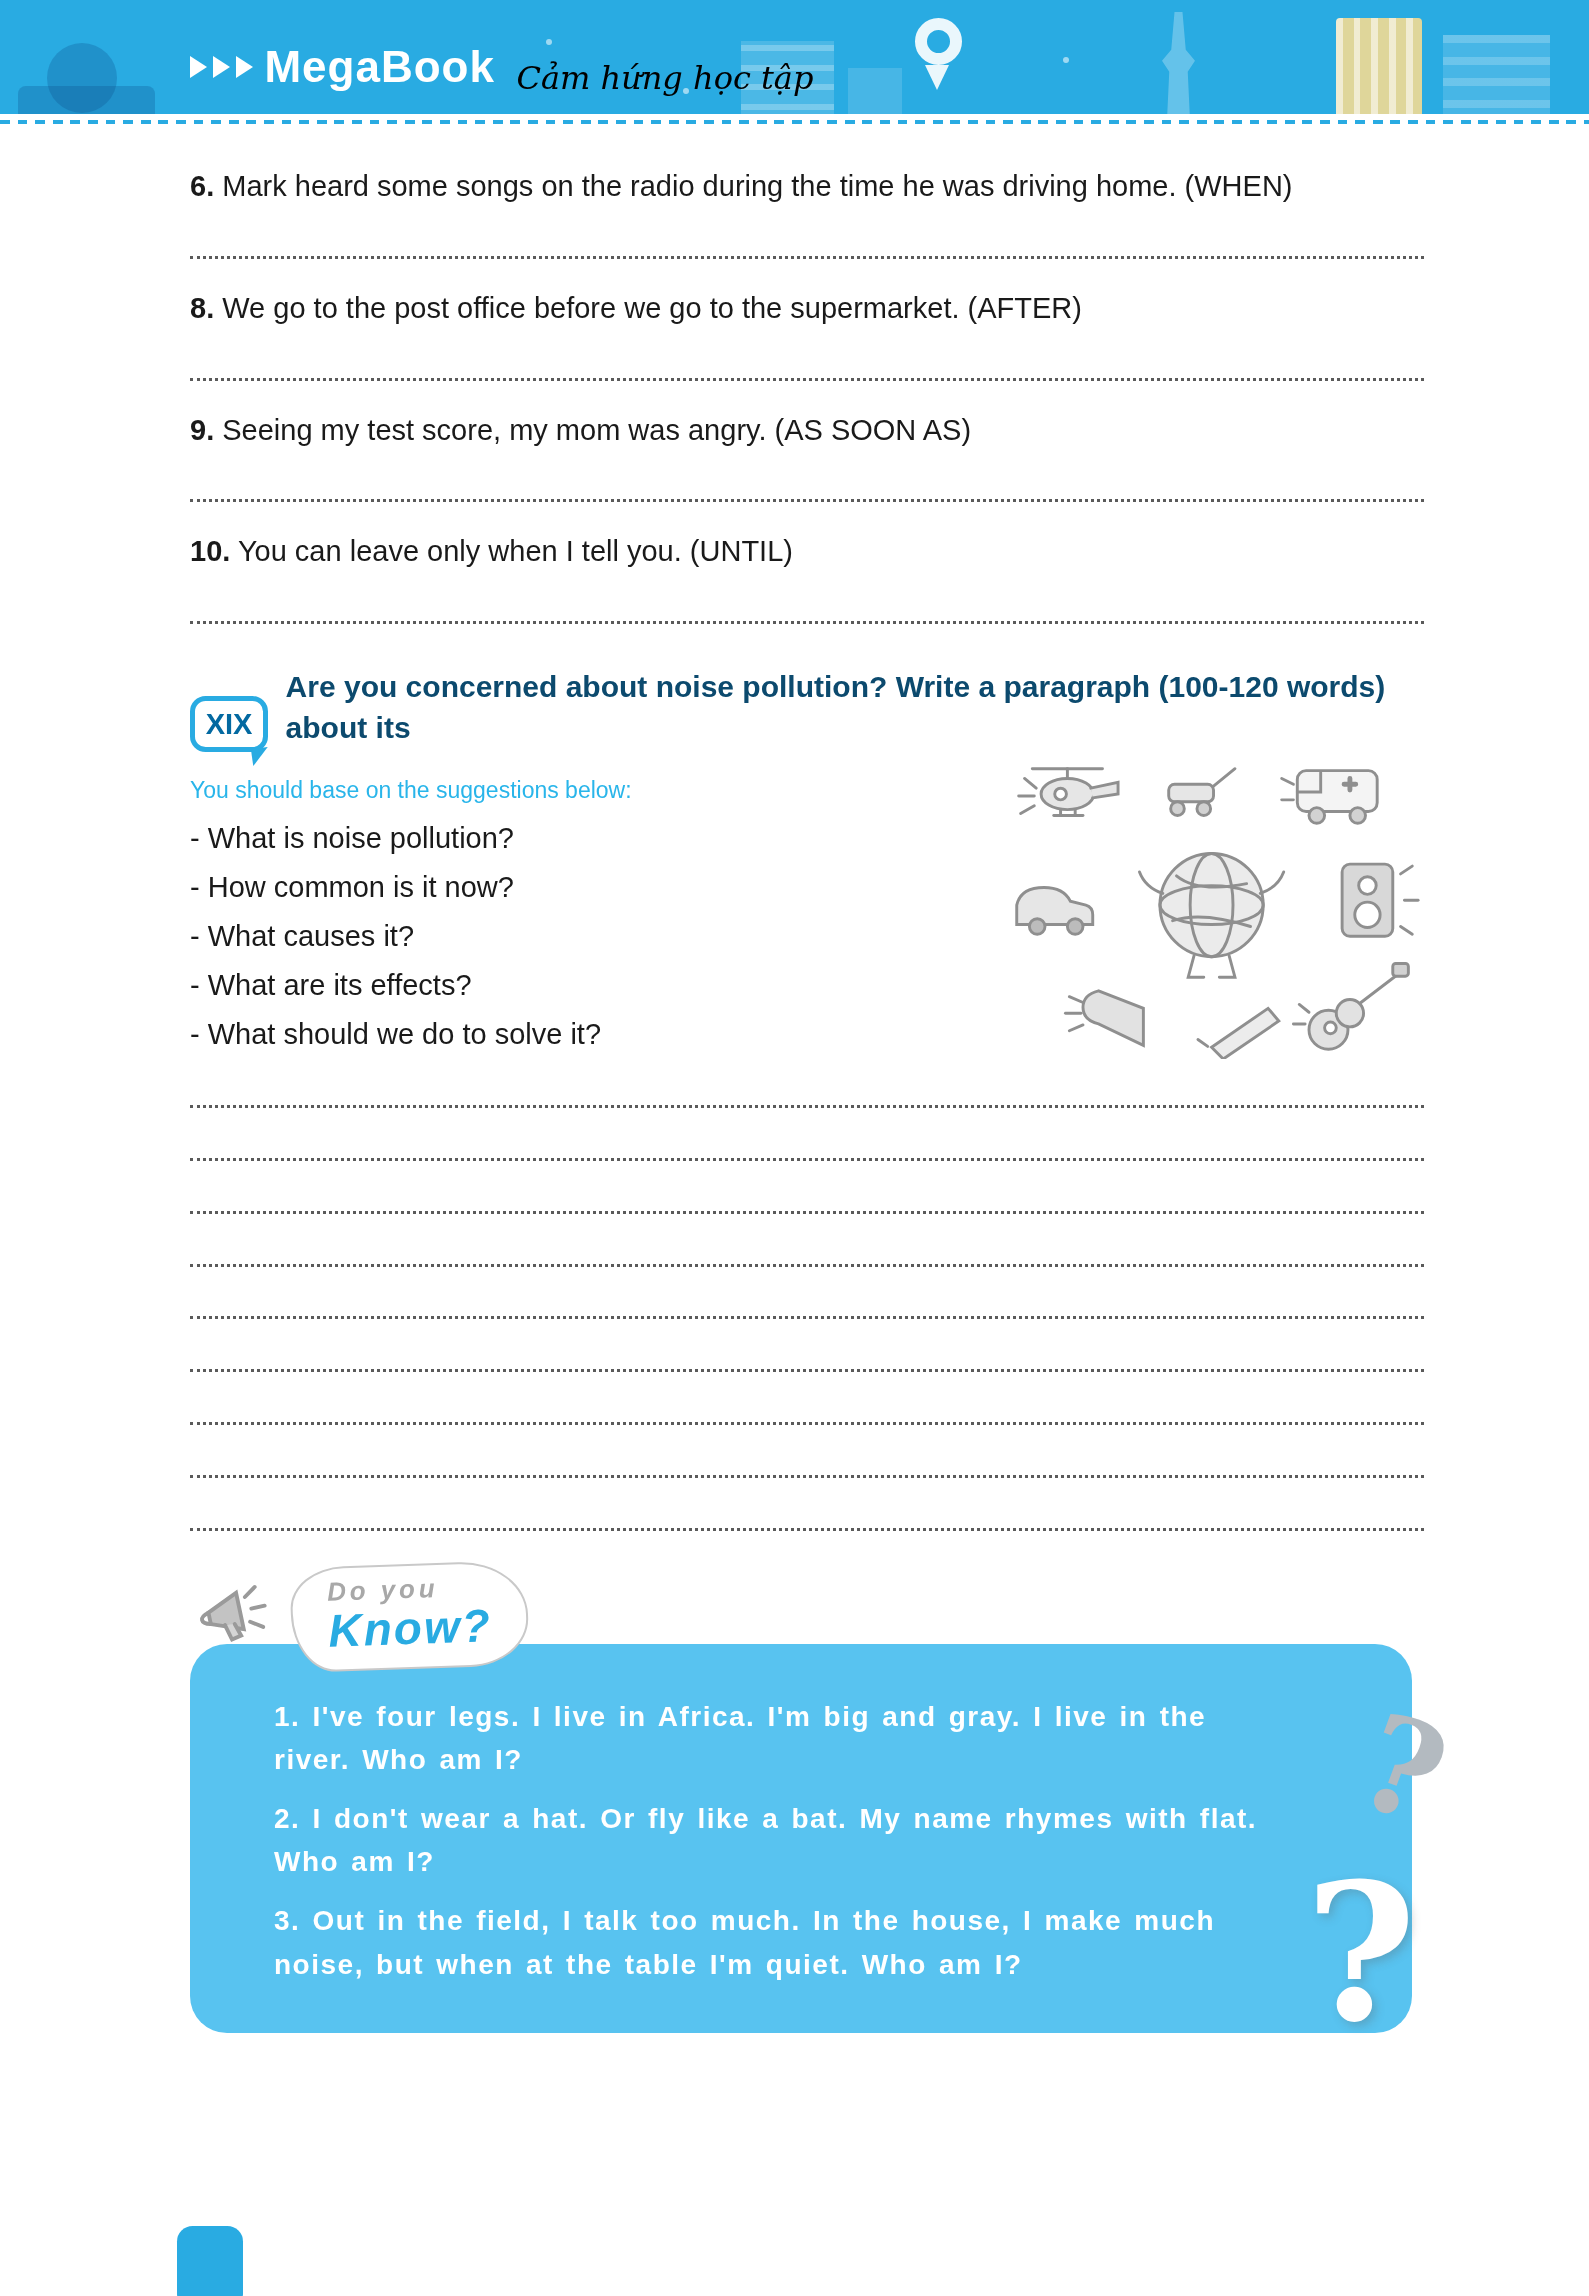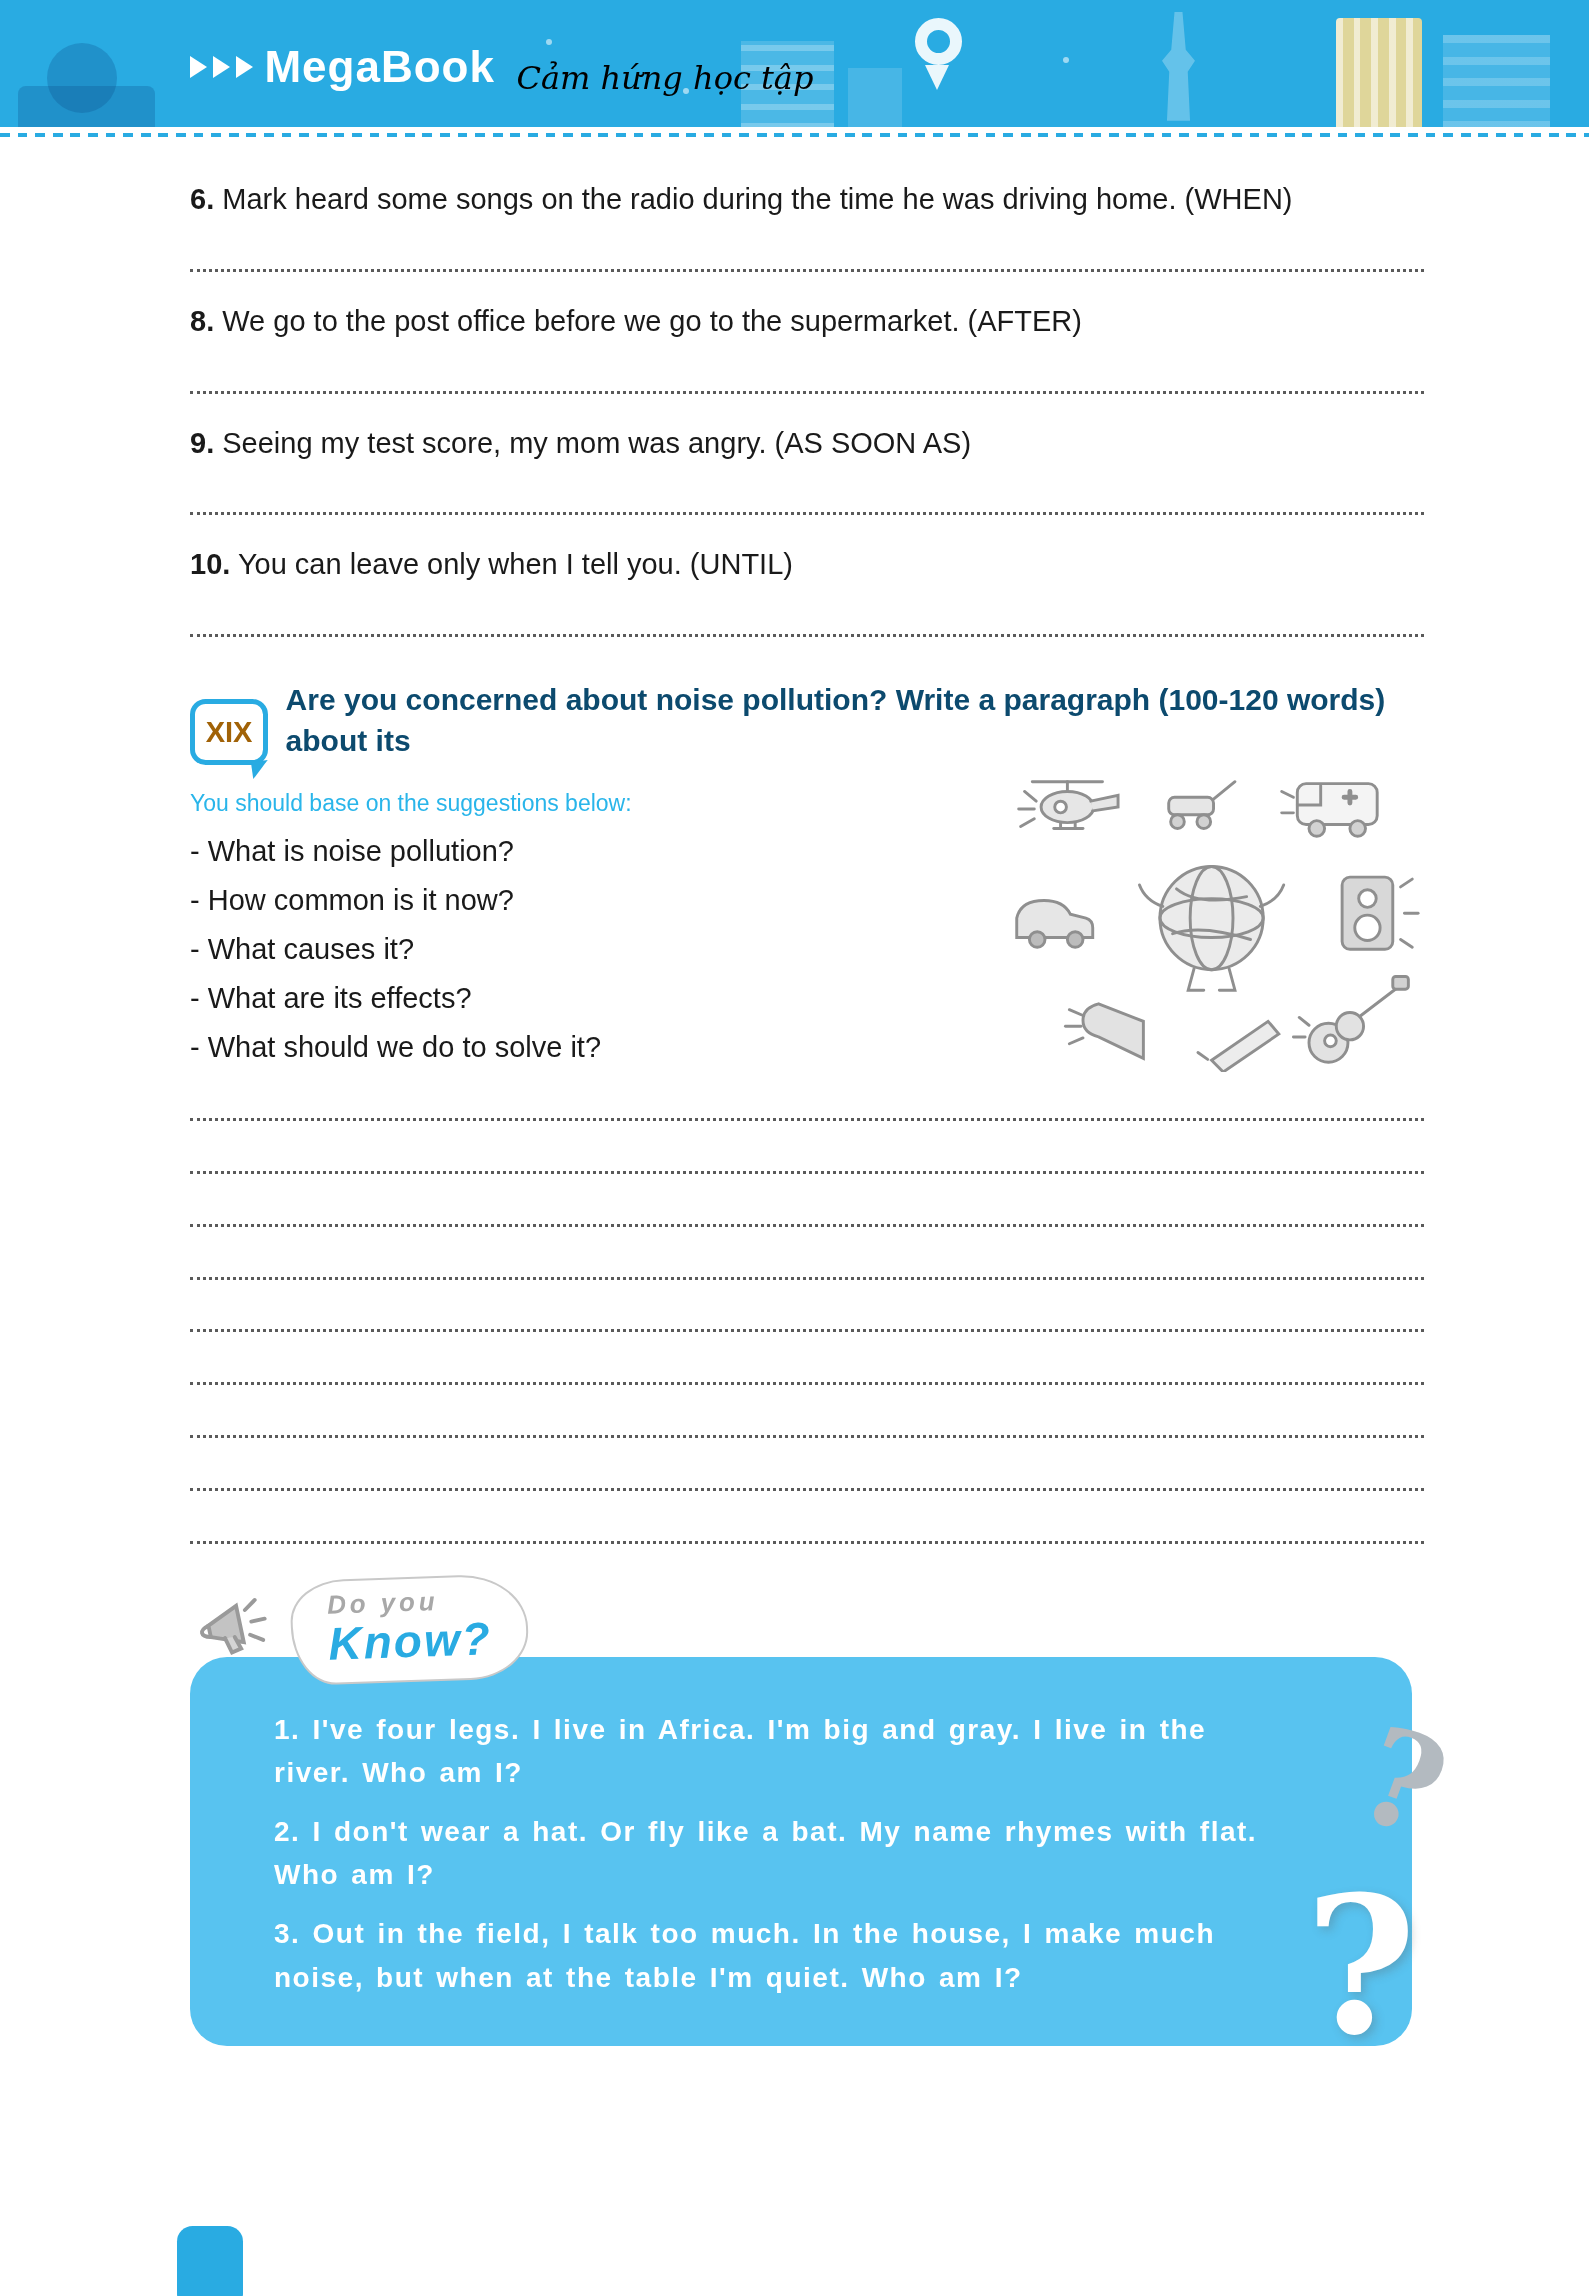--- a/index.html
+++ b/index.html
@@ -4,21 +4,21 @@
 <style>
   * { margin:0; padding:0; box-sizing:border-box; }
   html,body { background:#e9e9e9; }
   .page {
     width:1590px; height:2297px; margin:0 auto; background:#ffffff;
     position:relative; overflow:hidden;
     font-family:"Liberation Sans","DejaVu Sans",sans-serif; color:#1a1a1a;
   }
 
   
-  .topbar { height:127px; background:#29abe2; position:relative; overflow:hidden; }
+  .topbar { height:114px; background:#29abe2; position:relative; overflow:hidden; }
   .deco { position:absolute; }
   .dome-circle { left:47px; top:43px; width:70px; height:70px; border-radius:50%; background:rgba(10,80,140,0.28); }
   .dome-base { left:17.6px; top:86px; width:137px; height:47px; border-radius:7.8px 7.8px 0 0; background:rgba(10,80,140,0.28); }
   .bldg-1 { left:741px; top:41px; width:93px; height:88px; background:rgba(255,255,255,0.16);
             background-image:repeating-linear-gradient(0deg, rgba(255,255,255,0.25) 0 5.9px, transparent 5.9px 19.5px); }
   .bldg-2 { left:848px; top:68px; width:54px; height:60px; background:rgba(255,255,255,0.14); }
   .statue { left:1162px; top:11.7px; width:33px; height:109px; background:rgba(255,255,255,0.28);
             clip-path:polygon(38% 0, 62% 0, 72% 35%, 100% 45%, 78% 55%, 85% 100%, 15% 100%, 22% 55%, 0 45%, 28% 35%); }
   .bldg-yellow { left:1336px; top:17.6px; width:86px; height:111px; background:rgba(233,216,150,0.95);
             background-image:repeating-linear-gradient(90deg, rgba(255,255,255,0.55) 0 6.8px, transparent 6.8px 17.6px); border-radius:3.9px 3.9px 0 0; }
@@ -41,22 +41,22 @@
   
   .content { padding:0 166px 0 190px; position:relative; }
 
   .ex-block { margin-top:32px; }
   .ex-block:first-child { margin-top:45px; }
   .ex { font-size:29px; line-height:35px; }
   .ex .num { font-weight:bold; }
   .answer-line { height:3.9px; border-bottom:3.9px dotted #5a5a5a; margin-top:51px; }
 
   .task-head { display:flex; align-items:flex-end; gap:17.6px; margin-top:43px; }
-  .badge { min-width:78px; height:66px; background:#ffffff; border:5.9px solid #29abe2; border-radius:15.6px;
-    display:flex; align-items:center; justify-content:center; font-size:29px; font-weight:bold; color:#a16207; position:relative; }
+  .badge { min-width:78px; height:56px; background:#ffffff; border:5.9px solid #29abe2; border-radius:15.6px;
+    display:flex; align-items:center; justify-content:center; font-size:29px; font-weight:bold; color:#0369a1; position:relative; }
   .badge::after { content:""; position:absolute; right:-5.9px; bottom:-17.6px; width:0; height:0;
     border-top:17.6px solid #29abe2; border-right:17.6px solid transparent; transform:rotate(-8deg); }
   .task-title { color:#0c4a6e; font-size:30px; font-weight:bold; line-height:1.35; }
   .task-title.l1 { padding-bottom:3.9px; }
   .task-title.l2 { margin-top:9.8px; }
 
   .intro { color:#29b5ea; font-size:23px; margin-top:25px; }
 
   .sug-row { display:flex; align-items:flex-start; margin-top:9.8px; }
   .sug { font-size:29px; line-height:49px; }

